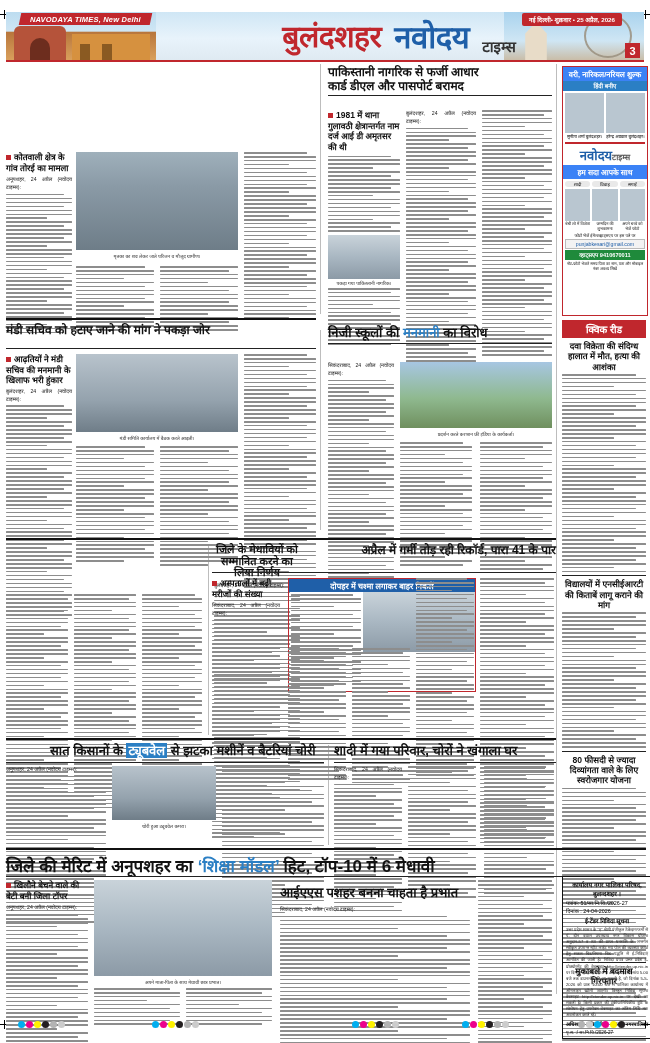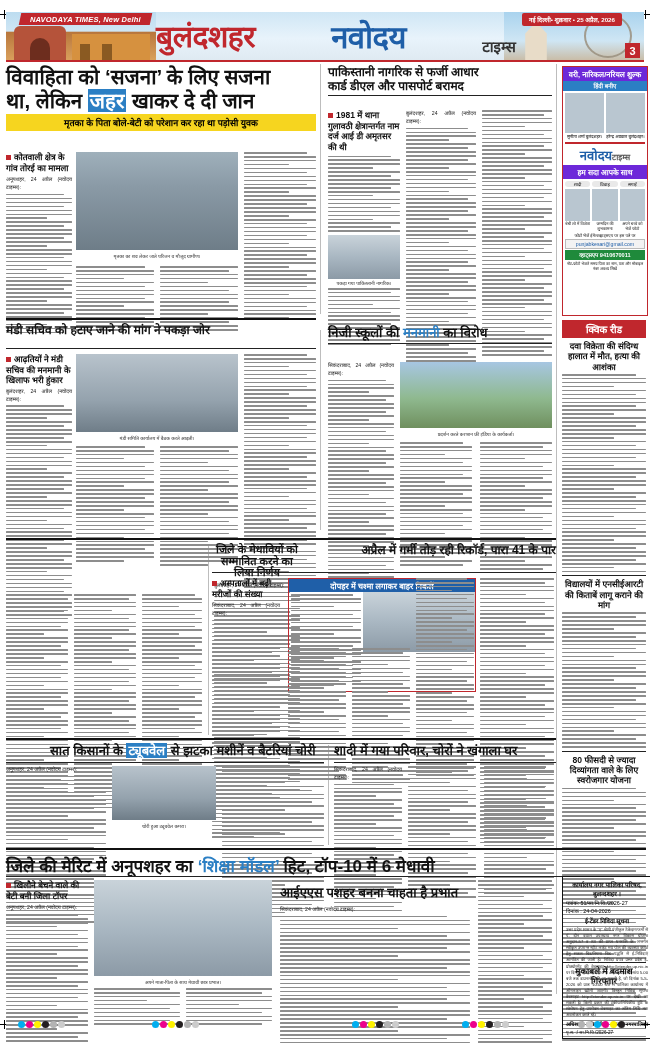--- a/index.html
+++ b/index.html
@@ -29,21 +29,21 @@
   .mh-right-img{position:absolute;right:0;top:0;width:140px;height:48px;
     background:linear-gradient(180deg,#a9d3ee 0%,#cfe6f4 60%,#c9bda8 100%);}
   .monu{position:absolute;left:14px;bottom:0;width:36px;height:38px;background:#e8dcc8;
     clip-path:polygon(20% 100%,20% 30%,50% 0,80% 30%,80% 100%);}
   .wheel{position:absolute;right:12px;bottom:2px;width:44px;height:40px;border:2px solid #9a8f7e;border-radius:50%;opacity:.85;}
   .ribbon{position:absolute;left:14px;top:1px;background:#c0272d;color:#fff;font-style:italic;font-weight:bold;
     font-size:7.5px;padding:1.5px 10px;letter-spacing:.2px;transform:skewX(-12deg);}
   .ribbon span{display:inline-block;transform:skewX(12deg);}
   .datebox{position:absolute;right:22px;top:1px;background:#c0272d;color:#fff;font-size:6.2px;font-weight:bold;
     padding:2px 7px;border-radius:2px;white-space:nowrap;}
-  .title-wrap{position:absolute;left:150px;top:2px;width:360px;height:46px;display:flex;align-items:center;justify-content:space-between;gap:1px;}
+  .title-wrap{position:absolute;left:150px;top:2px;width:360px;height:46px;display:flex;align-items:center;justify-content:flex-end;gap:13px;}
   .t-buland{font-size:30px;font-weight:bold;color:#c0272d;letter-spacing:-0.5px;line-height:1;}
   .t-navo{font-size:31px;font-weight:bold;color:#1f5fa8;letter-spacing:-0.5px;line-height:1;}
   .t-times{font-size:15px;font-weight:bold;color:#333;line-height:1;align-self:flex-end;margin-bottom:6px;}
   .pagenum{position:absolute;right:4px;bottom:2px;background:#c0272d;color:#fff;font-weight:bold;font-size:11px;
     width:15px;height:15px;display:flex;align-items:center;justify-content:center;}
 
   
   .hl{font-weight:bold;color:#111;line-height:1.06;}
   .hl-xl{font-size:20.5px;}
   .hl-lg{font-size:12px;}
@@ -69,21 +69,21 @@
   .photo.crowd{background:linear-gradient(180deg,#9fb0bb 0%,#8a9aa6 35%,#6e7d88 100%);}
   .photo.room{background:linear-gradient(180deg,#b8c3cc 0%,#94a2ad 60%,#6f7d88 100%);}
   .photo.field{background:linear-gradient(180deg,#a7c6e2 0%,#8fb98f 55%,#6f8f5e 100%);}
   .photo.fam{background:linear-gradient(180deg,#c9d3da 0%,#a9b7c2 50%,#8c9aa6 100%);}
   .pcap{font-size:4.8px;color:#333;text-align:center;padding-top:1px;}
 
   .col-sep{position:absolute;width:1px;background:#bdbdbd;}
 
   
   .ad-box{border:1px solid #c0272d;background:#fff;}
-  .ad-title{background:#6d28d9;color:#fff;font-weight:bold;font-size:7.5px;text-align:center;padding:2px 0;}
+  .ad-title{background:#3b82f6;color:#fff;font-weight:bold;font-size:7.5px;text-align:center;padding:2px 0;}
   .ad-sub{background:#2b7fc4;color:#fff;font-weight:bold;font-size:6px;text-align:center;padding:1px 0;}
   .ad-face{background:#b9c6d0;}
   .ad-mail{background:#f3f3f3;border:1px solid #bbb;font-size:5.2px;text-align:center;color:#1f5fa8;padding:1px;}
   .ad-phone{background:#1f8a3b;color:#fff;font-size:5.6px;font-weight:bold;text-align:center;padding:1px;}
 
   .qr-title{background:#c0272d;color:#fff;font-weight:bold;font-size:10px;text-align:center;padding:2px 0;}
   .qr-h{font-weight:bold;font-size:8.6px;color:#111;line-height:1.2;text-align:center;}
 
   .tender{border:1px solid #111;padding:3px;}
   .tender-h{font-weight:bold;font-size:6.4px;text-align:center;color:#111;}
@@ -123,27 +123,20 @@
     </div>
     <div class="pagenum">3</div>
   </div>
 
   <div class="col-sep" style="left:320px;top:64px;height:250px;"></div>
   <div class="col-sep" style="left:556px;top:64px;height:930px;"></div>
   <div class="col-sep" style="left:320px;top:330px;height:200px;"></div>
   <div class="col-sep" style="left:208px;top:545px;height:190px;"></div>
   <div class="col-sep" style="left:328px;top:745px;height:100px;"></div>
 
-  <div style="position:absolute;left:6px;top:66px;width:310px;">
-    <div class="hl hl-xl">विवाहिता को ‘सजना’ के लिए सजना</div>
-    <div class="hl hl-xl" style="margin-top:2px;">
-      <span>था, लेकिन </span><span class="hi-blue-bg">जहर</span><span> खाकर दे दी जान</span>
-    </div>
-    <div class="yellow-strip" style="margin-top:3px;">मृतका के पिता बोले-बेटी को परेशान कर रहा था पड़ोसी युवक</div>
-  </div>
 
   <div style="position:absolute;left:6px;top:152px;width:66px;">
     <div class="bullet-head">कोतवाली क्षेत्र के गांव तोरई का मामला</div>
     <div class="byline" style="margin-top:3px;">अनूपशहर, 24 अप्रैल (नवोदय टाइम्स):</div>
     <div class="lines" style="margin-top:2px;">
       <i class="m"></i>
         <i></i>
         <i></i>
         <i class="m"></i>
         <i></i>

